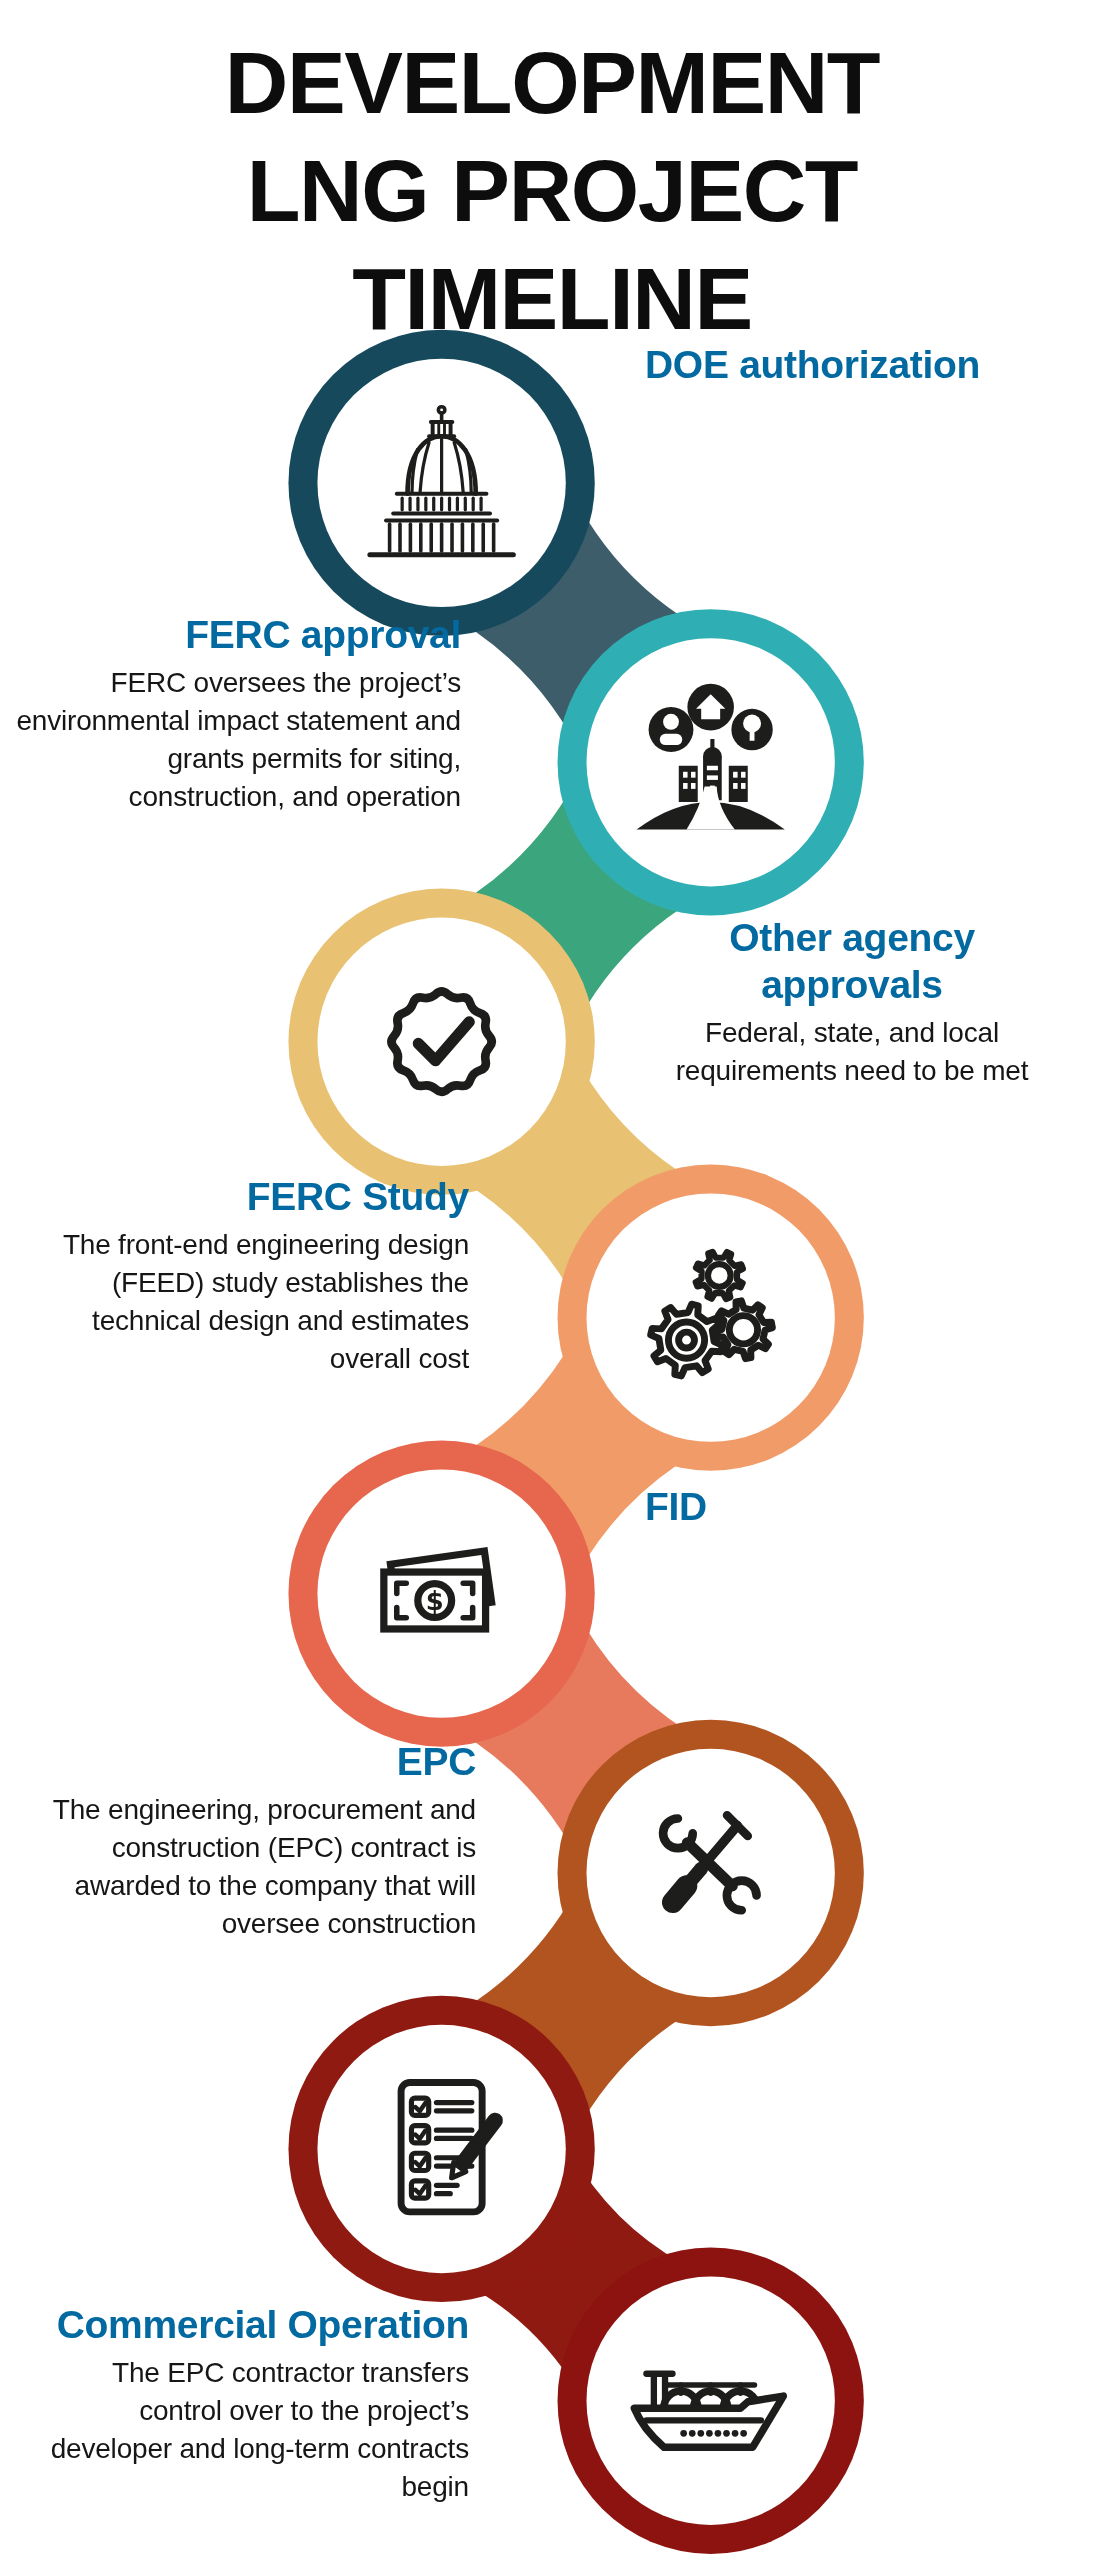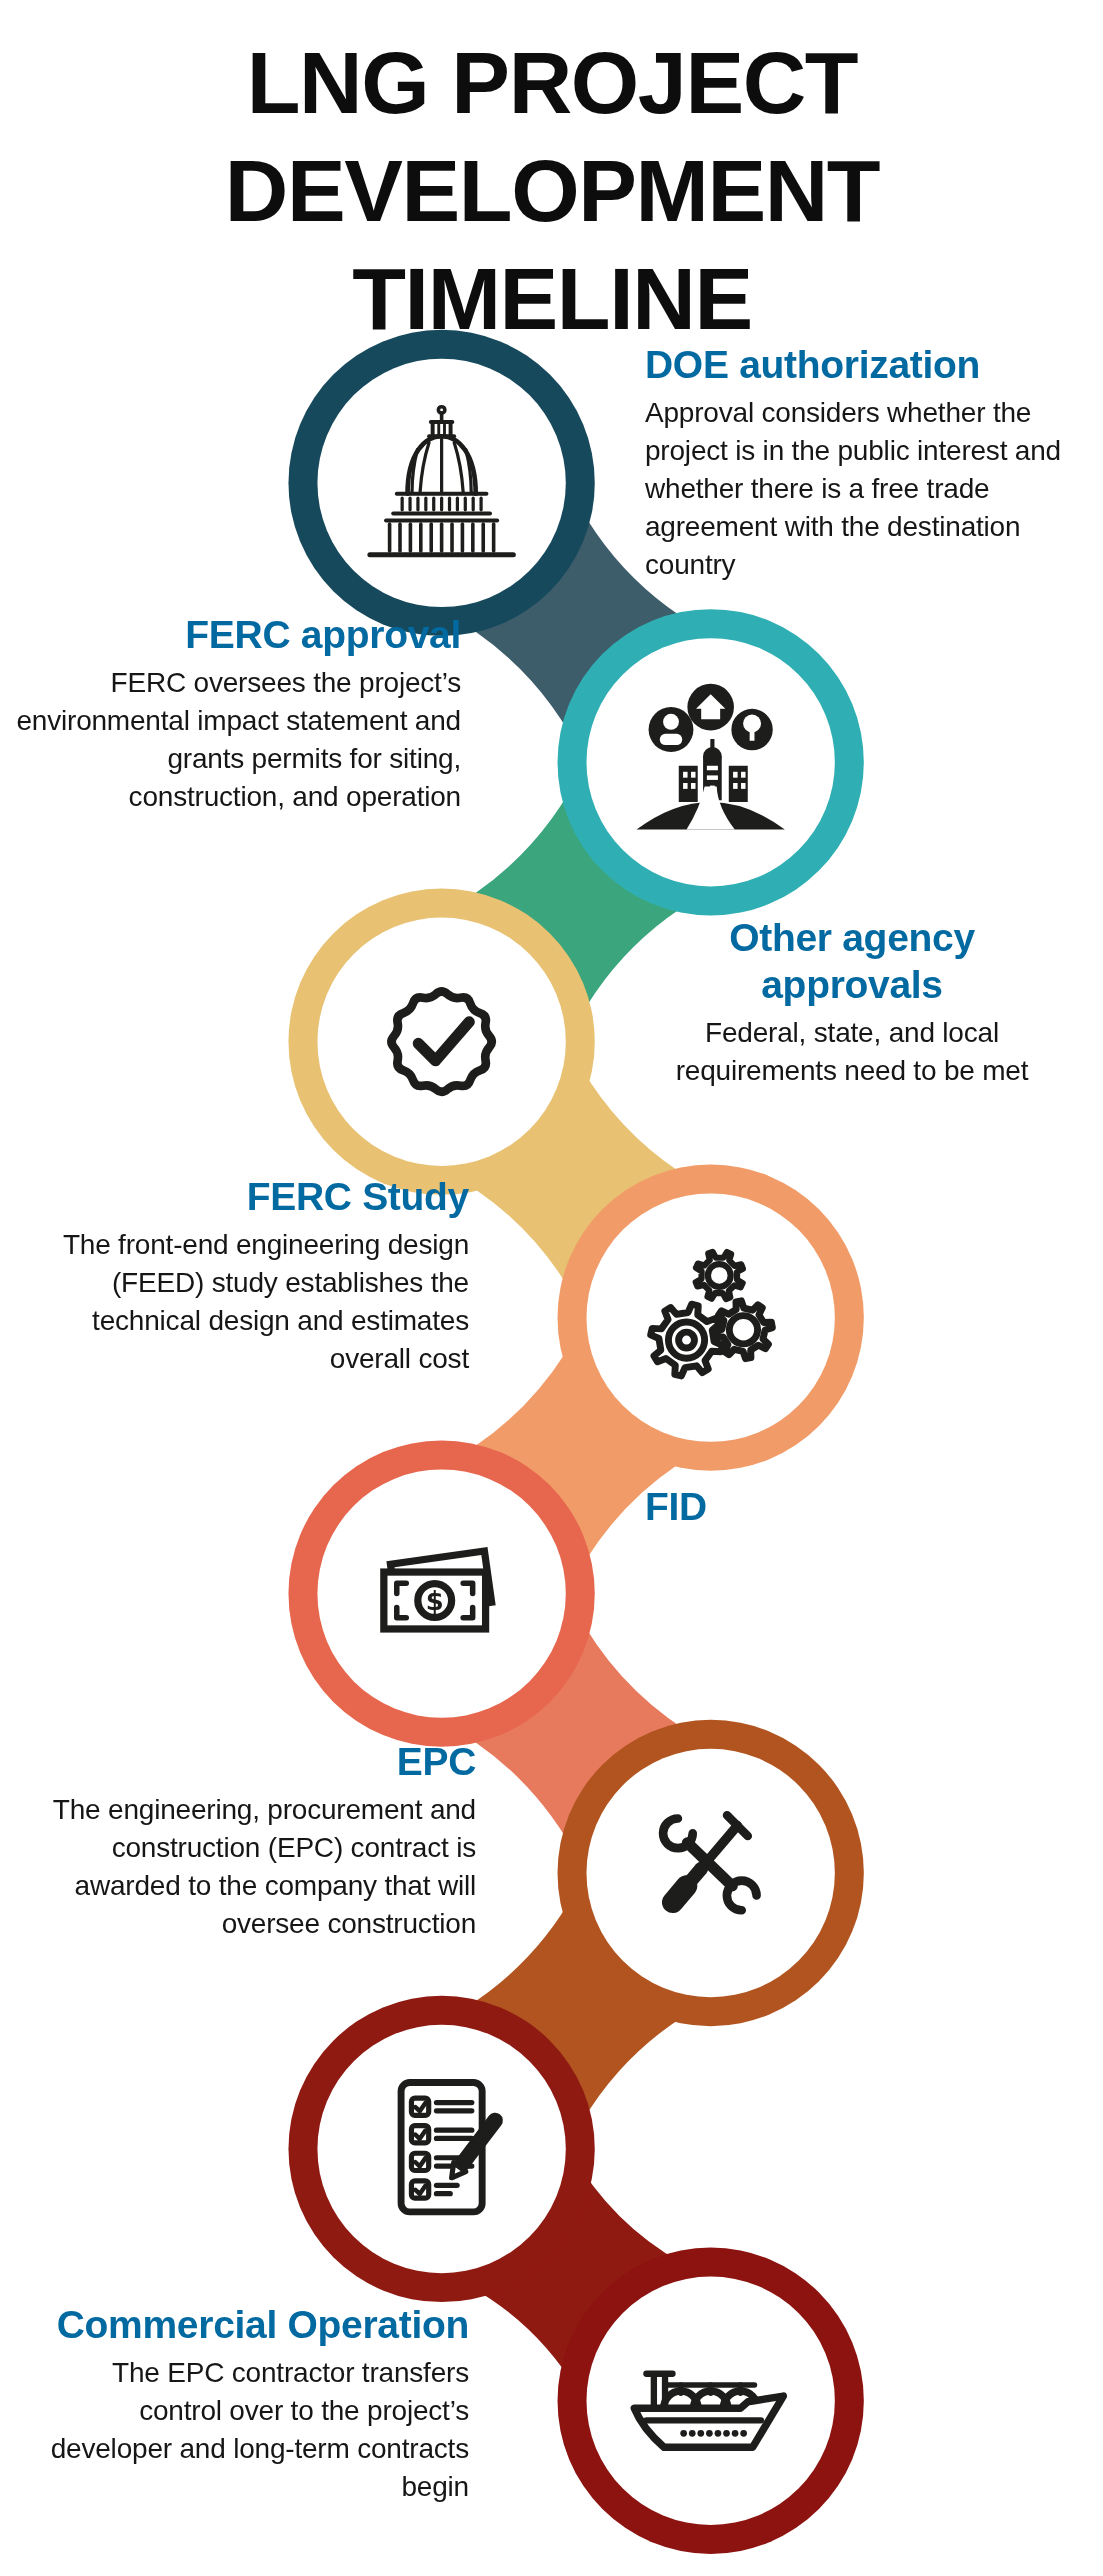--- a/index.html
+++ b/index.html
@@ -202,28 +202,27 @@
         <circle cx="44.7" cy="67.5" r="1.8" fill="#1d1d1b"></circle>
         <circle cx="49.3" cy="67.5" r="1.8" fill="#1d1d1b"></circle>
         <circle cx="53.9" cy="67.5" r="1.8" fill="#1d1d1b"></circle>
         <circle cx="58.5" cy="67.5" r="1.8" fill="#1d1d1b"></circle>
         <circle cx="63.099999999999994" cy="67.5" r="1.8" fill="#1d1d1b"></circle>
         <circle cx="67.69999999999999" cy="67.5" r="1.8" fill="#1d1d1b"></circle>
       </g>
     </svg>
 
   <h1 class="main-title">
+    <span>DEVELOPMENT</span>
     <span>LNG PROJECT</span>
-    <span>DEVELOPMENT</span>
     <span>TIMELINE</span>
   </h1>
 
   <section class="step-text s0 align-left">
     <h2>DOE authorization</h2>
-    <p>Approval considers whether the project is in the public interest and whether there is a free trade agreement with the destination country</p>
   </section>
 
   <section class="step-text s1 align-right">
     <h2>FERC approval</h2>
     <p>FERC oversees the project’s environmental impact statement and grants permits for siting, construction, and operation</p>
   </section>
 
   <section class="step-text s2 align-left">
     <h2>Other agency approvals</h2>
     <p>Federal, state, and local requirements need to be met</p>

